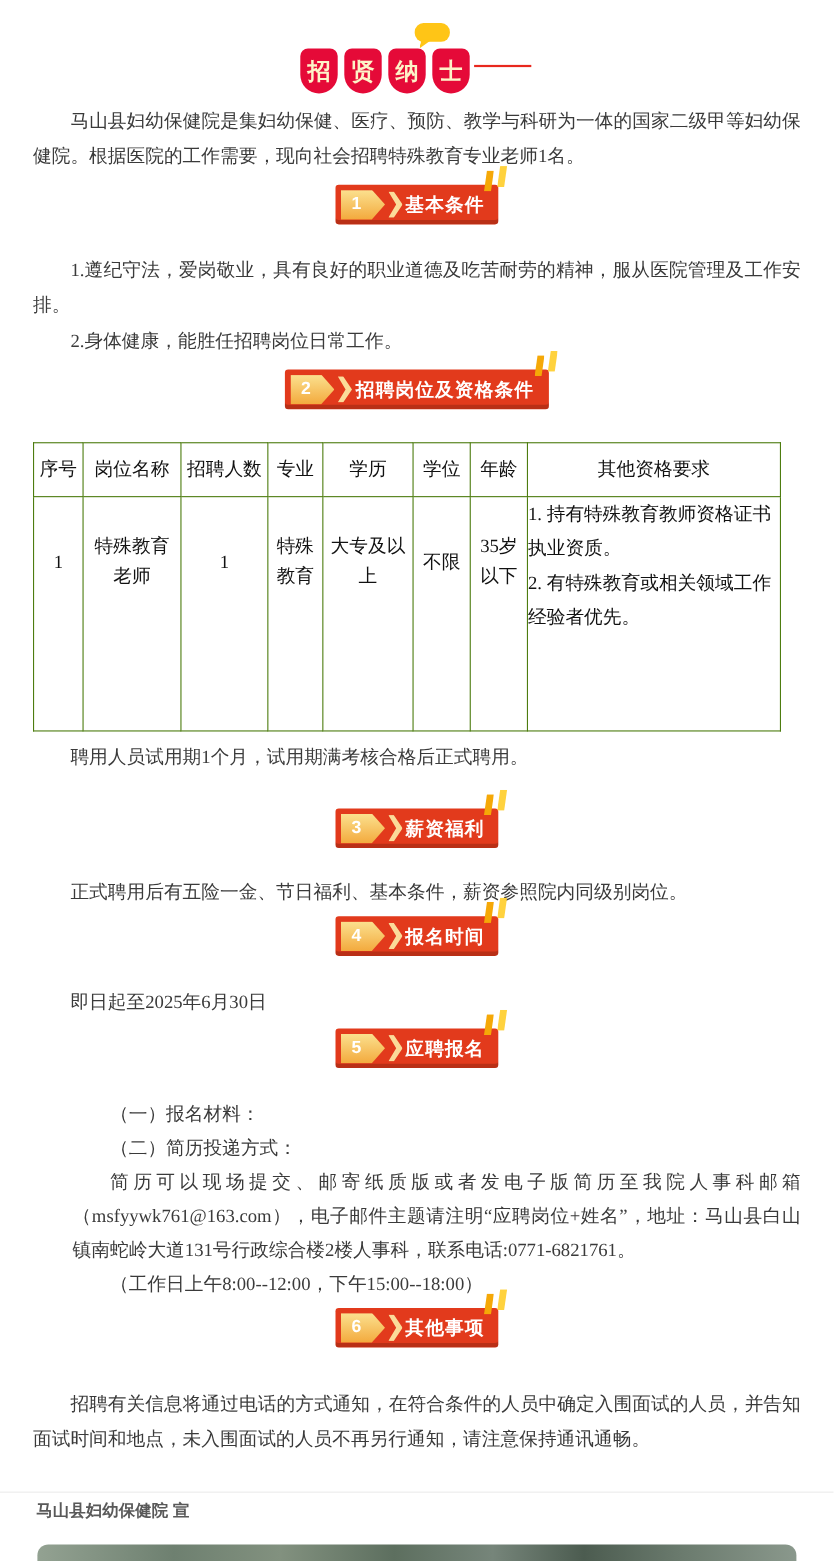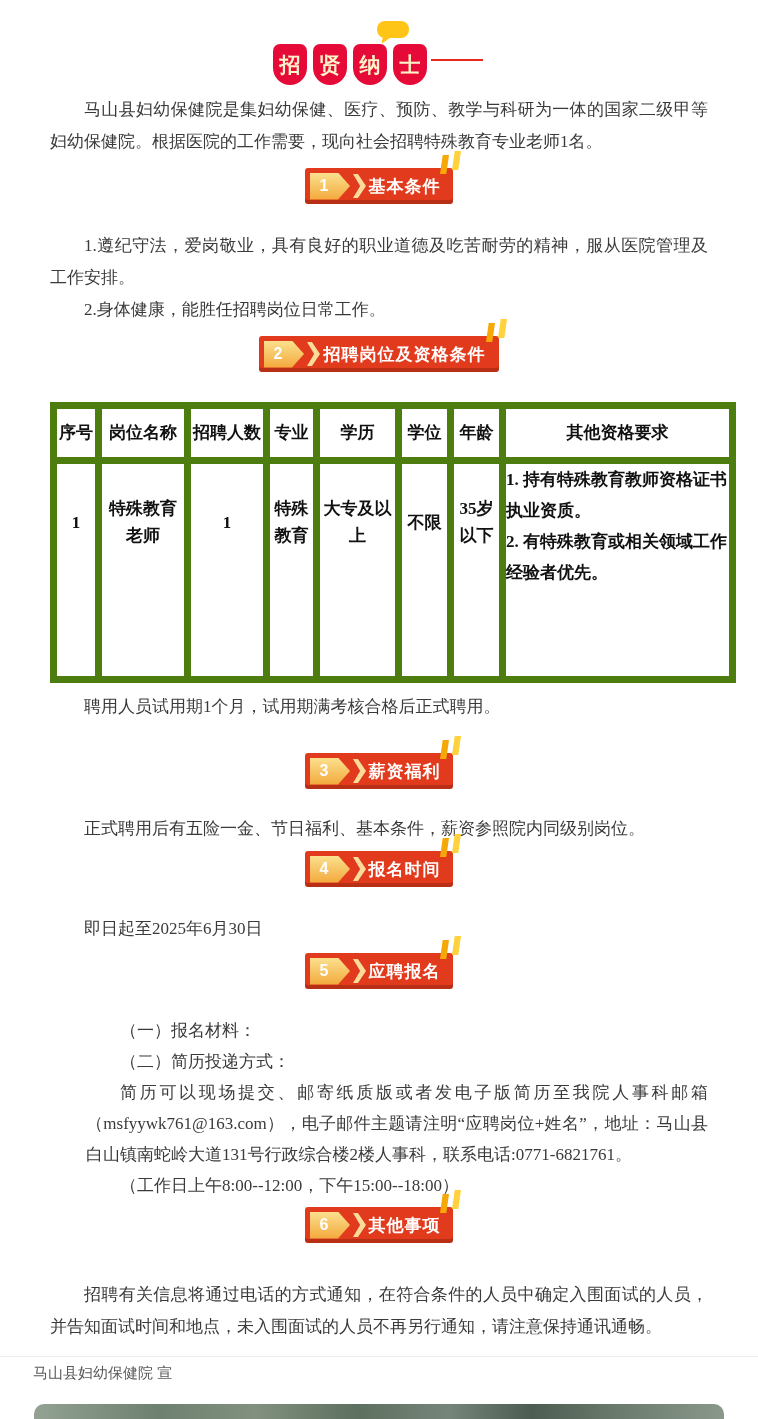--- a/index.html
+++ b/index.html
@@ -27,21 +27,21 @@
     display:flex;align-items:center;justify-content:center;
     font-family:"Liberation Sans",sans-serif;font-weight:bold;font-size:21px;color:#fdf3c8;
   }
   .bubble{position:absolute;left:377px;top:21px;width:32px;height:17px;background:var(--gold);border-radius:8px;}
   .bubble::after{
     content:"";position:absolute;left:5px;bottom:-6px;width:10px;height:8px;
     background:var(--gold);clip-path:polygon(0 0,100% 0,0 100%);transform:skewX(-10deg);
   }
   .head-line{position:absolute;left:431px;top:59px;width:52px;height:2px;background:var(--line-red);}
   
-  .content{padding:0 50px;}
+  .content{padding:0 30px;}
   .para{font-size:17px;line-height:32px;text-align:justify;text-indent:2em;margin:0;}
   .intro{margin-top:2px;}
   
   .banner{
     position:relative;width:148px;height:36px;margin:0 auto;background:var(--banner-red);
     border-radius:3px;display:flex;align-items:center;padding:0 10px 0 5px;box-sizing:border-box;
     box-shadow:inset 0 -4px 0 rgba(0,0,0,0.18);
   }
   .banner.wide{width:240px;}
   .chip{
@@ -73,38 +73,38 @@
   .mt-b4{margin-top:6px;}
   .mt-dl{margin-top:26px;}
   .mt-b5{margin-top:8px;}
   .mt-b6{margin-top:6px;}
   .mt-oth{margin-top:36px;}
   
   table.jobs{
     margin-top:30px;border-collapse:collapse;table-layout:fixed;width:679px;
     font-size:17px;color:#111;
   }
-  table.jobs th,table.jobs td{border:7px solid #4d7c0f;font-weight:bold;padding:0;}
+  table.jobs th,table.jobs td{border:1px solid #4d7c0f;font-weight:normal;padding:0;}
   table.jobs th{height:48px;text-align:center;line-height:24px;}
   table.jobs td{height:212px;vertical-align:top;}
   td .cw{
     height:116px;display:flex;align-items:center;justify-content:center;
     text-align:center;line-height:27px;padding:0 2px;box-sizing:border-box;
   }
   td.req{padding:6px 6px 0 8px;line-height:31px;text-align:left;}
   td.req .rline{margin:0;}
   .p-probation{margin-top:8px;}
   
   .apply-block{margin-top:26px;}
   .apply-block .para{line-height:31px;margin-left:36px;}
   
   .footer-sep{position:absolute;left:0;top:1356px;width:758px;height:1px;background:#ececec;}
   .footer-text{
     position:absolute;left:33px;top:1364px;
-    font-family:"Liberation Sans",sans-serif;font-size:15px;color:var(--footer-gray);
+    font-family:"Liberation Sans",sans-serif;font-size:15px;color:var(--footer-gray);font-weight:bold;
   }
   .footer-img{
     position:absolute;left:34px;top:1404px;width:690px;height:15px;border-radius:10px 10px 0 0;
     background:linear-gradient(90deg,#93a292,#6e8070 18%,#82917f 32%,#5d6f5f 47%,#76857a 60%,#4c5c50 72%,#6b7b6e 85%,#8a988c);
   }
 </style>
 </head>
 <body>
 
 <div class="page">

